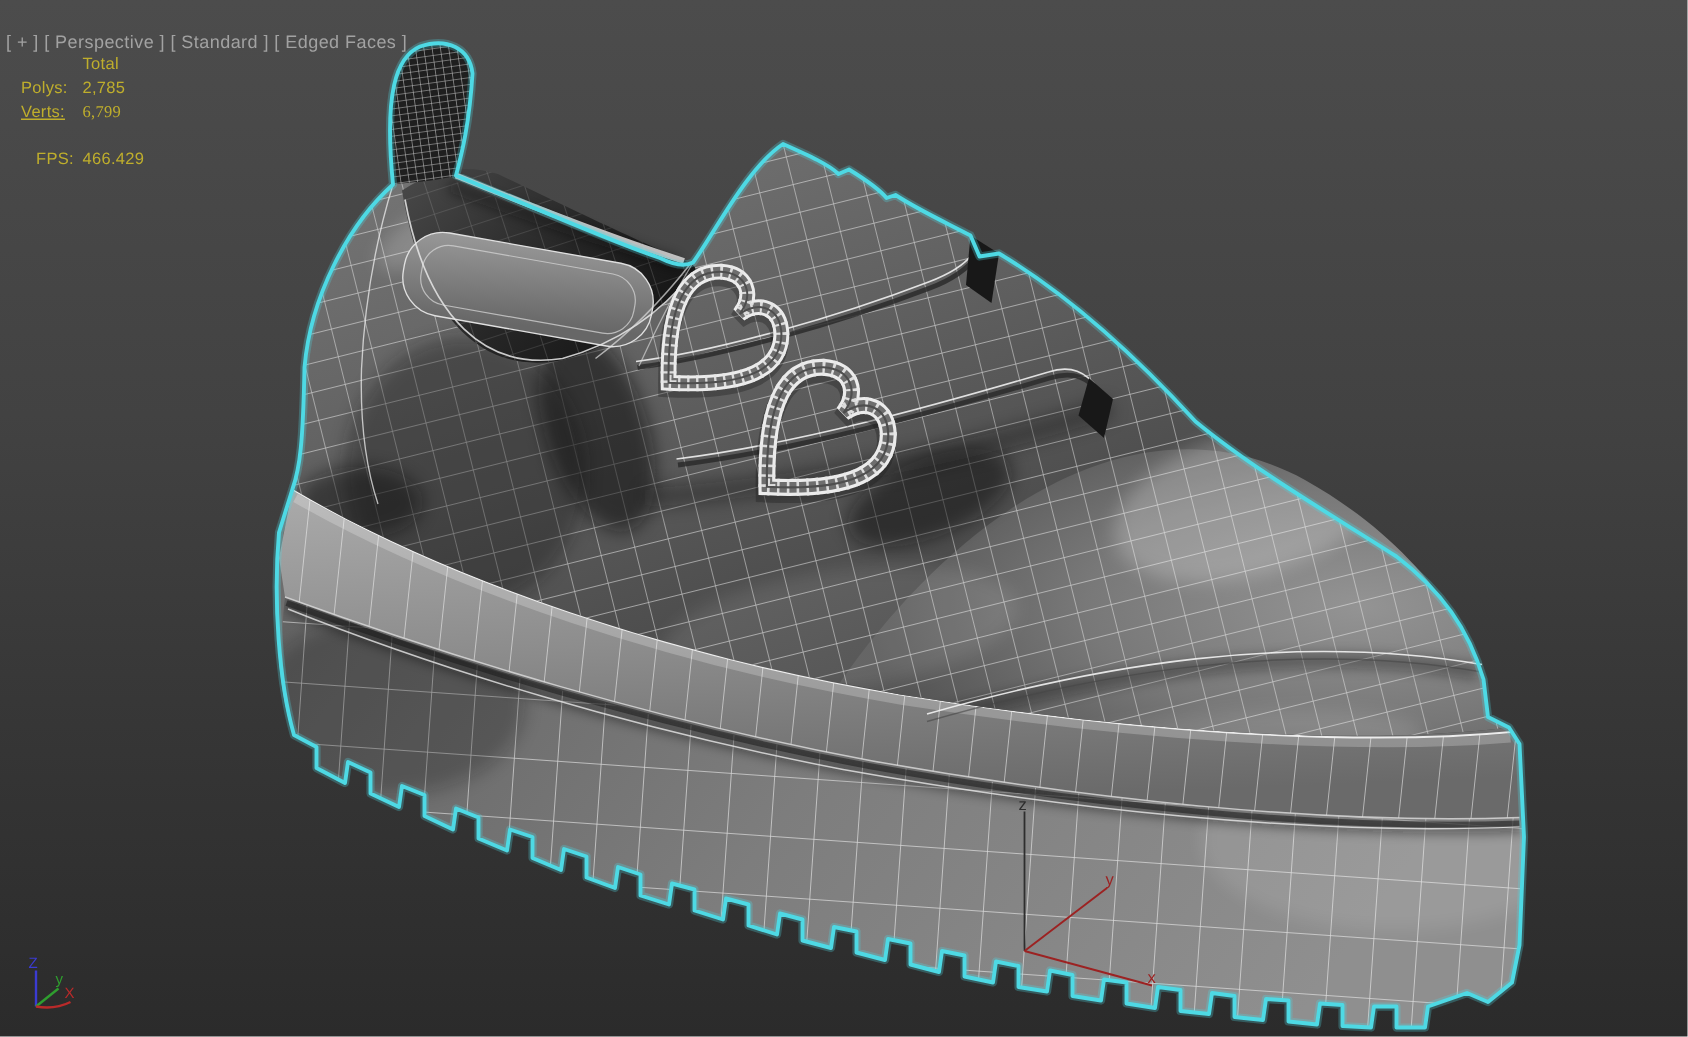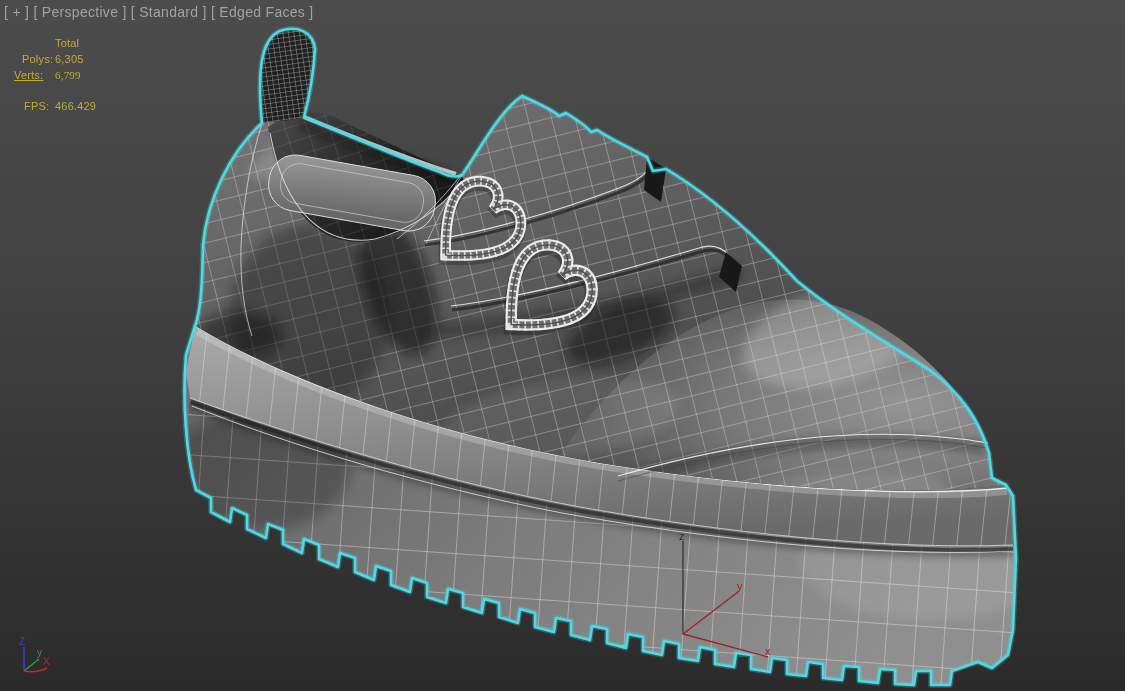--- a/index.html
+++ b/index.html
@@ -3,24 +3,24 @@
 <meta charset="utf-8">
 <style>
   html,body{margin:0;padding:0;}
   body{
     width:1125px;height:691px;position:relative;overflow:hidden;
     background:linear-gradient(180deg,#4c4c4c 0%,#424242 40%,#343434 75%,#2b2b2b 100%);
     font-family:"Liberation Sans","DejaVu Sans",sans-serif;
   }
   #viewport-svg{position:absolute;left:0;top:0;}
   .overlay{position:absolute;white-space:pre;}
-  #viewport-label{left:4px;top:4px;font-size:14px;color:#a2a2a2;letter-spacing:.3px;}
+  #viewport-label{left:4px;top:21px;font-size:12px;color:#a2a2a2;letter-spacing:.3px;}
   .stat{font-size:11px;color:#bfae2c;letter-spacing:.2px;}
   #stat-total{left:55px;top:37px;}
-  #stat-polys-label{left:22px;top:53px;text-align:right;}
+  #stat-polys-label{left:14px;top:53px;text-align:right;}
   #stat-polys-value{left:55px;top:53px;}
   #stat-verts-label{left:14px;top:69px;text-decoration:underline;}
   #stat-verts-value{left:55px;top:69px;font-family:Liberation Serif, serif;}
   #stat-fps-label{left:24px;top:100px;}
   #stat-fps-value{left:55px;top:100px;}
   text{font-family:"Liberation Sans","DejaVu Sans",sans-serif;}
 </style>
 </head>
 <body>
 
@@ -201,18 +201,18 @@
     <text x="37" y="656" font-size="10" fill="#2f9e2f">y</text>
     <text x="43" y="665" font-size="10" fill="#b92a2a">X</text>
   </g>
 </svg>
 
 <div id="viewport-label" class="overlay">[ + ] [ Perspective ] [ Standard ] [ Edged Faces ]</div>
 
 <div>
   <div id="stat-total" class="overlay stat">Total</div>
   <div id="stat-polys-label" class="overlay stat">Polys:</div>
-  <div id="stat-polys-value" class="overlay stat">6,305</div>
+  <div id="stat-polys-value" class="overlay stat">2,785</div>
   <div id="stat-verts-label" class="overlay stat">Verts:</div>
   <div id="stat-verts-value" class="overlay stat">6,799</div>
   <div id="stat-fps-label" class="overlay stat">FPS:</div>
   <div id="stat-fps-value" class="overlay stat">466.429</div>
 </div>
 
 </body></html>

